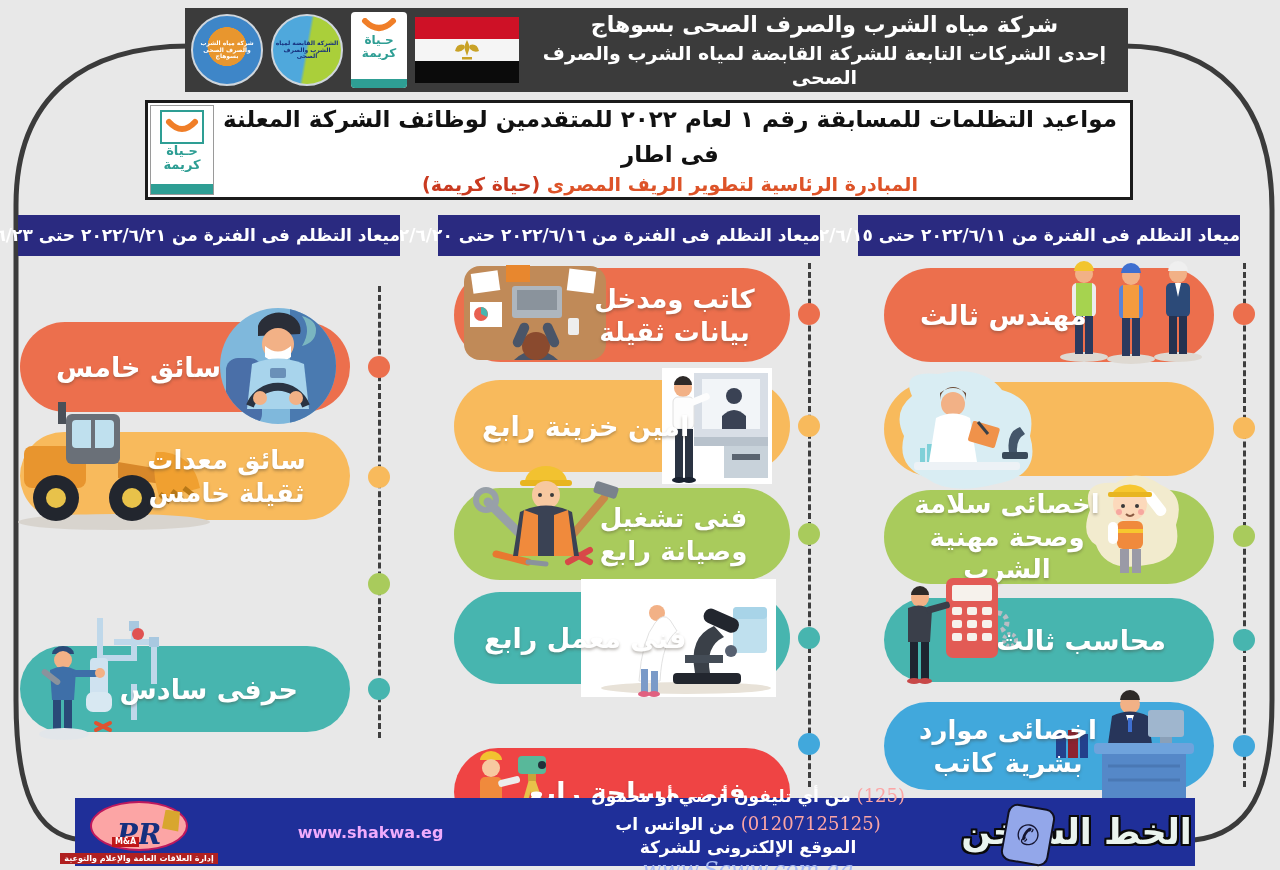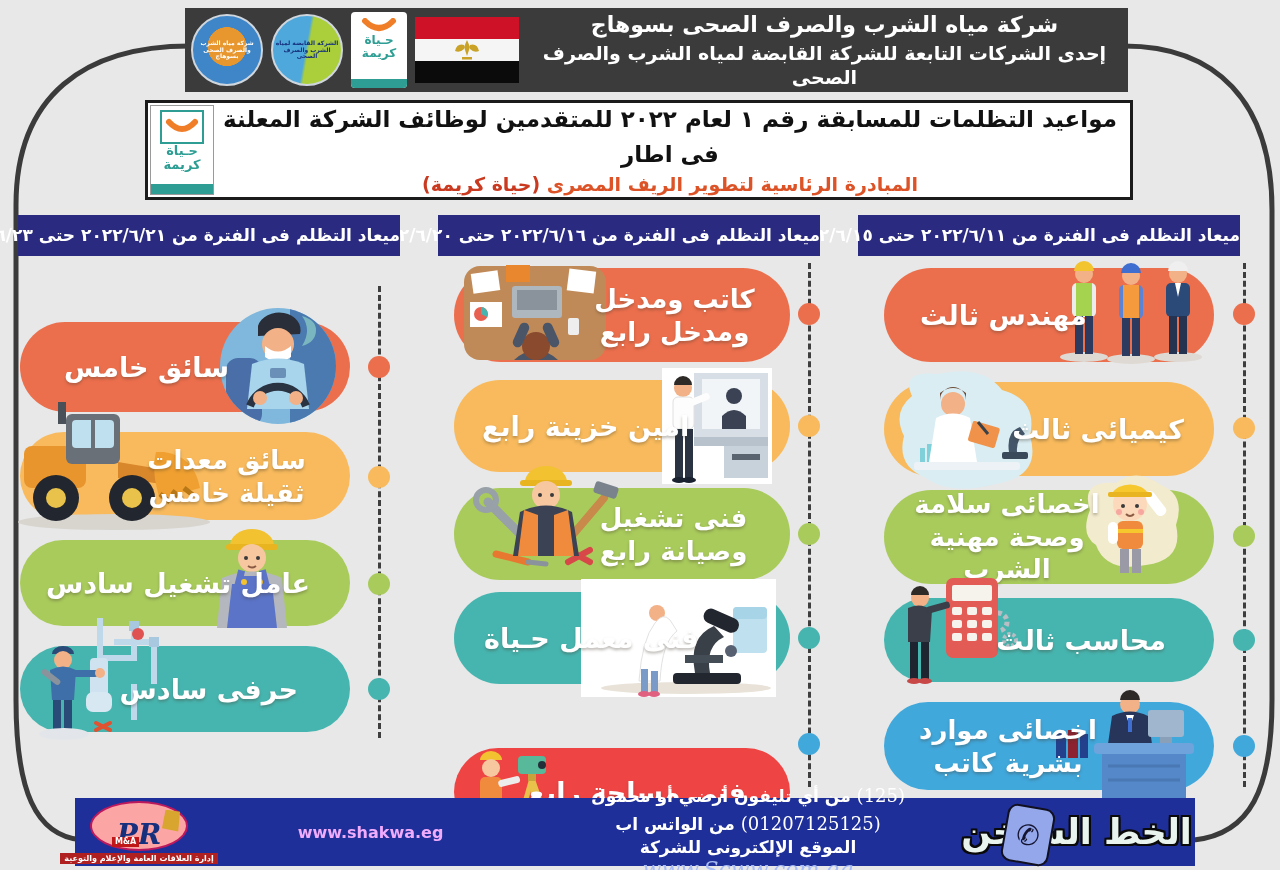--- a/index.html
+++ b/index.html
@@ -67,21 +67,21 @@
   .pr-oval .pr-map{position:absolute;right:6px;top:7px;width:18px;height:22px;background:#D8A62E;
                    clip-path:polygon(20% 0,100% 10%,90% 100%,0 85%);}
   .pr-strip{margin-top:2px;background:#B02020;color:#fff;font-size:8px;font-weight:bold;direction:rtl;
             padding:1px 4px;white-space:nowrap;}
   .shakwa{width:335px;flex:0 0 auto;text-align:center;direction:rtl;}
   .shakwa .s1{font-size:24px;font-weight:bold;line-height:1.2;}
   .shakwa .s1 .num{color:#9FB4F2;text-decoration:underline;font-family:"DejaVu Serif","Liberation Serif",serif;font-weight:normal;font-size:22px;}
   .shakwa .s2{color:#f0abfc;font-size:16px;font-weight:bold;direction:ltr;}
   .numbers{width:420px;flex:0 0 auto;text-align:center;direction:rtl;}
   .numbers .n1{font-size:17px;font-weight:bold;line-height:1.5;}
-  .numbers .paren{color:#ffffff;font-family:"DejaVu Serif","Liberation Serif",serif;font-weight:normal;font-size:18px;direction:ltr;unicode-bidi:embed;}
+  .numbers .paren{color:#fca5a5;font-family:"DejaVu Serif","Liberation Serif",serif;font-weight:normal;font-size:18px;direction:ltr;unicode-bidi:embed;}
   .numbers .n2{font-size:17px;font-weight:bold;}
   .numbers .n2 .url{color:#A9BCF5;font-family:"DejaVu Serif","Liberation Serif",serif;font-style:italic;font-weight:normal;font-size:22px;direction:ltr;unicode-bidi:embed;}
   .hotline{flex:1;position:relative;text-align:center;direction:rtl;}
   .hotline .hl-txt{font-size:35px;font-weight:bold;color:#EAF4EE;letter-spacing:1px;
     text-shadow:-2px 0 #0A0A0A,2px 0 #0A0A0A,0 -2px #0A0A0A,0 2px #0A0A0A,-2px -2px #0A0A0A,2px 2px #0A0A0A,-2px 2px #0A0A0A,2px -2px #0A0A0A;}
   .phone-chip{position:absolute;left:46px;top:-6px;width:44px;height:54px;background:#93A7EA;border:2px solid #101020;
               border-radius:10px;transform:rotate(10deg);display:flex;align-items:center;justify-content:center;
               font-size:28px;color:#141430;z-index:4;}
 </style>
 </head>
@@ -200,21 +200,20 @@
           <circle cx="122" cy="20" r="9" fill="#F2B186"></circle>
           <path d="M112 17 a10 10 0 0 1 20 0 z" fill="#EFEFEF"></path>
           <rect x="110" y="29" width="24" height="34" rx="5" fill="#2C4A78"></rect>
           <path d="M119 29 l6 0 l-3 14 z" fill="#fff"></path>
           <rect x="113" y="62" width="8" height="38" fill="#253250"></rect>
           <rect x="123" y="62" width="8" height="38" fill="#253250"></rect>
         </g>
     </svg>
   </div>
   <div class="pill" style="left: 884px; top: 382px; width: 330px; height: 94px; background-color: rgb(248, 186, 92);">
-    <div class="pill-label nowrap" style="right:30px;">كيميائى ثالث</div>
     <svg class="illus" style="left:6px;top:-18px;" width="155" height="130" viewBox="0 0 155 130">
       <path d="M22 32 Q10 6 48 10 Q92 0 112 26 Q148 36 140 72 Q152 112 106 120 Q60 132 36 114 Q6 102 14 72 Q2 48 22 32 Z" fill="#D9EDF3"></path>
       <rect x="24" y="98" width="106" height="8" rx="3" fill="#EDF2F6"></rect>
       <rect x="30" y="84" width="5" height="14" fill="#7FD0D8"></rect>
         <rect x="37" y="80" width="5" height="18" fill="#7FD0D8"></rect>
         <rect x="44" y="86" width="5" height="12" fill="#7FD0D8"></rect>
       <path d="M50 36 a13 13 0 0 1 26 0 l0 -7 q-13 -10 -26 0 z" fill="#6B4A35"></path>
       <circle cx="63" cy="40" r="12" fill="#F2B186"></circle>
       <path d="M46 54 q17 -9 34 0 l7 44 l-48 0 z" fill="#FFFFFF"></path>
       <rect x="80" y="60" width="28" height="21" rx="2" fill="#F0924A" transform="rotate(16 94 70)"></rect>
@@ -286,21 +285,21 @@
       <rect x="100" y="26" width="36" height="27" rx="3" fill="#9FB6CE"></rect>
         <rect x="112" y="53" width="12" height="6" fill="#8AA0B8"></rect>
       <rect x="46" y="59" width="100" height="11" rx="4" fill="#6FA3DC"></rect>
       <rect x="54" y="70" width="84" height="44" fill="#5588C8"></rect>
       <line x1="60" y1="82" x2="132" y2="82" stroke="#4A78B4" stroke-width="3"></line>
         <line x1="60" y1="96" x2="132" y2="96" stroke="#4A78B4" stroke-width="3"></line>
     </svg>
   </div>
 
   <div class="pill" style="left: 454px; top: 268px; width: 336px; height: 94px; background-color: rgb(236, 111, 77);">
-    <div class="pill-label twoline" style="right:28px;width:175px;">كاتب ومدخل ومدخل رابع</div>
+    <div class="pill-label twoline" style="right:28px;width:175px;">كاتب ومدخل بيانات ثقيلة</div>
     <svg class="illus" style="left:10px;top:-8px;" width="142" height="106" viewBox="0 0 142 106">
       <rect x="0" y="6" width="142" height="94" rx="16" fill="#C08A58"></rect>
       <rect x="8" y="12" width="27" height="20" fill="#FFF" transform="rotate(-8 21 22)"></rect>
       <rect x="104" y="10" width="27" height="22" fill="#FFF" transform="rotate(7 117 21)"></rect>
       <rect x="42" y="5" width="24" height="17" fill="#E8872E"></rect>
       <rect x="6" y="42" width="32" height="25" fill="#FFF"></rect>
         <circle cx="17" cy="54" r="7" fill="#E86050"></circle>
         <path d="M17 54 L17 47 A7 7 0 0 1 23 57 Z" fill="#47B5AF"></path>
       <rect x="48" y="26" width="50" height="32" rx="3" fill="#AEB6BE"></rect>
         <rect x="53" y="30" width="40" height="20" fill="#8A939C"></rect>
@@ -346,21 +345,21 @@
         <rect x="50" y="22" width="52" height="6" rx="3" fill="#E8B520"></rect>
       <circle cx="76" cy="37" r="14" fill="#F7C8A0"></circle>
       <circle cx="70" cy="37" r="2" fill="#3A3A3A"></circle>
         <circle cx="82" cy="37" r="2" fill="#3A3A3A"></circle>
       <path d="M50 54 q26 -13 52 0 l7 44 l-66 0 z" fill="#3A4254"></path>
       <path d="M54 52 l14 5 l0 41 l-20 0 z" fill="#F08A3C"></path>
       <path d="M98 52 l-14 5 l0 41 l20 0 z" fill="#F08A3C"></path>
     </svg>
   </div>
   <div class="pill" style="left: 454px; top: 592px; width: 336px; height: 92px; background-color: rgb(71, 181, 175);">
-    <div class="pill-label nowrap" style="left:30px;">فنى معمل حـياة</div>
+    <div class="pill-label nowrap" style="left:30px;">فنى معمل رابع</div>
     <svg class="illus" style="right:14px;top:-13px;" width="195" height="118" viewBox="0 0 195 118">
       <rect width="195" height="118" fill="#FFF"></rect>
       <ellipse cx="105" cy="109" rx="85" ry="6" fill="#E8E2D8"></ellipse>
       <rect x="152" y="28" width="34" height="46" rx="4" fill="#BFE0EE"></rect>
         <rect x="152" y="28" width="34" height="12" rx="4" fill="#A8D4E8"></rect>
       <rect x="92" y="94" width="68" height="11" rx="4" fill="#22262E"></rect>
       <path d="M114 94 q-7 -36 19 -47 l10 11 q-19 9 -14 36 z" fill="#3A4048"></path>
       <rect x="122" y="34" width="37" height="15" rx="7" fill="#22262E" transform="rotate(24 140 41)"></rect>
       <rect x="104" y="76" width="38" height="8" fill="#444C56"></rect>
         <circle cx="150" cy="72" r="6" fill="#566070"></circle>
@@ -387,21 +386,21 @@
       <rect x="10" y="49" width="22" height="27" rx="5" fill="#F08A3C"></rect>
       <rect x="28" y="50" width="22" height="7" rx="3" fill="#ECECEC" transform="rotate(-14 39 53)"></rect>
       <rect x="11" y="76" width="9" height="34" fill="#4A6AB8"></rect>
         <rect x="22" y="76" width="9" height="34" fill="#4A6AB8"></rect>
       <ellipse cx="15" cy="112" rx="7" ry="3" fill="#2A3342"></ellipse>
         <ellipse cx="27" cy="112" rx="7" ry="3" fill="#2A3342"></ellipse>
     </svg>
   </div>
 
   <div class="pill" style="left: 20px; top: 322px; width: 330px; height: 90px; background-color: rgb(236, 111, 77);">
-    <div class="pill-label nowrap" style="left:44px;text-align:center;">سائق خامس</div>
+    <div class="pill-label nowrap" style="left:36px;text-align:center;">سائق خامس</div>
     <svg class="illus" style="right:12px;top:-16px;" width="120" height="120" viewBox="0 0 120 120">
       <defs>
           <clipPath id="dclip">
             <circle cx="60" cy="60" r="58"></circle>
           </clipPath>
         </defs>
       <g clip-path="url(#dclip)">
         <rect width="120" height="120" fill="#7FB8DC"></rect>
         <rect x="72" y="0" width="48" height="120" fill="#4A7AB0"></rect>
         <path d="M84 10 q10 14 0 30 q14 -4 14 -16 q0 -10 -14 -14 z" fill="#8FD0C8" opacity="0.7"></path>
@@ -428,38 +427,20 @@
       <line x1="79" y1="26" x2="79" y2="54" stroke="#6A7078" stroke-width="4"></line>
       <path d="M104 68 L152 76 L148 90 L104 84 Z" fill="#D8882A"></path>
       <path d="M150 58 q30 4 36 36 l-40 11 q-9 -26 -4 -47 z" fill="#F0A030"></path>
       <path d="M146 100 l10 8 M158 97 l10 8 M170 94 l10 8" stroke="#B87818" stroke-width="5"></path>
       <circle cx="42" cy="104" r="23" fill="#22262E"></circle>
         <circle cx="42" cy="104" r="10" fill="#E8C24A"></circle>
       <circle cx="118" cy="104" r="23" fill="#22262E"></circle>
         <circle cx="118" cy="104" r="10" fill="#E8C24A"></circle>
     </svg>
   </div>
-  <div class="pill" style="left: 20px; top: 540px; width: 330px; height: 86px; background-color: rgb(169, 203, 92);">
-    <div class="pill-label nowrap" style="left:26px;">عامل تشغيل سادس</div>
-    <svg class="illus" style="right:48px;top:-20px;" width="100" height="108" viewBox="0 0 100 108">
-      <path d="M28 26 a22 17 0 0 1 44 0 z" fill="#F2C230"></path>
-        <rect x="24" y="24" width="52" height="6" rx="3" fill="#E8B520"></rect>
-      <circle cx="50" cy="38" r="14" fill="#F7C8A0"></circle>
-      <circle cx="44" cy="38" r="2" fill="#3A3A3A"></circle>
-        <circle cx="56" cy="38" r="2" fill="#3A3A3A"></circle>
-      <path d="M46 46 q4 3 8 0" stroke="#8A5A42" stroke-width="2" fill="none"></path>
-      <path d="M20 58 q30 -13 60 0 l5 50 l-70 0 z" fill="#B4B8BE"></path>
-      <path d="M30 64 l40 0 l5 44 l-50 0 z" fill="#5B74C8"></path>
-      <rect x="38" y="56" width="24" height="22" fill="#5B74C8"></rect>
-      <rect x="34" y="50" width="7" height="18" fill="#5B74C8" transform="rotate(14 37 59)"></rect>
-      <rect x="59" y="50" width="7" height="18" fill="#5B74C8" transform="rotate(-14 62 59)"></rect>
-      <circle cx="42" cy="62" r="3" fill="#F2C230"></circle>
-        <circle cx="58" cy="62" r="3" fill="#F2C230"></circle>
-    </svg>
-  </div>
   <div class="pill" style="left: 20px; top: 646px; width: 330px; height: 86px; background-color: rgb(71, 181, 175);">
     <div class="pill-label nowrap" style="right:52px;">حرفى سادس</div>
     <svg class="illus" style="left:14px;top:-34px;" width="165" height="132" viewBox="0 0 165 132">
       <path d="M66 6 L66 46 L100 46 L100 14 M80 30 L120 30 L120 72 M100 72 L100 108" fill="none" stroke="#BFD8EA" stroke-width="6"></path>
       <rect x="95" y="9" width="10" height="10" fill="#A8C8E0"></rect>
         <rect x="115" y="25" width="10" height="10" fill="#A8C8E0"></rect>
       <circle cx="104" cy="22" r="6" fill="#E05252"></circle>
       <rect x="56" y="46" width="18" height="40" rx="4" fill="#CFE2F0"></rect>
       <rect x="52" y="80" width="26" height="20" rx="7" fill="#D8E8F2"></rect>
       <path d="M18 42 a11 8 0 0 1 22 0 z" fill="#2A4A78"></path>

